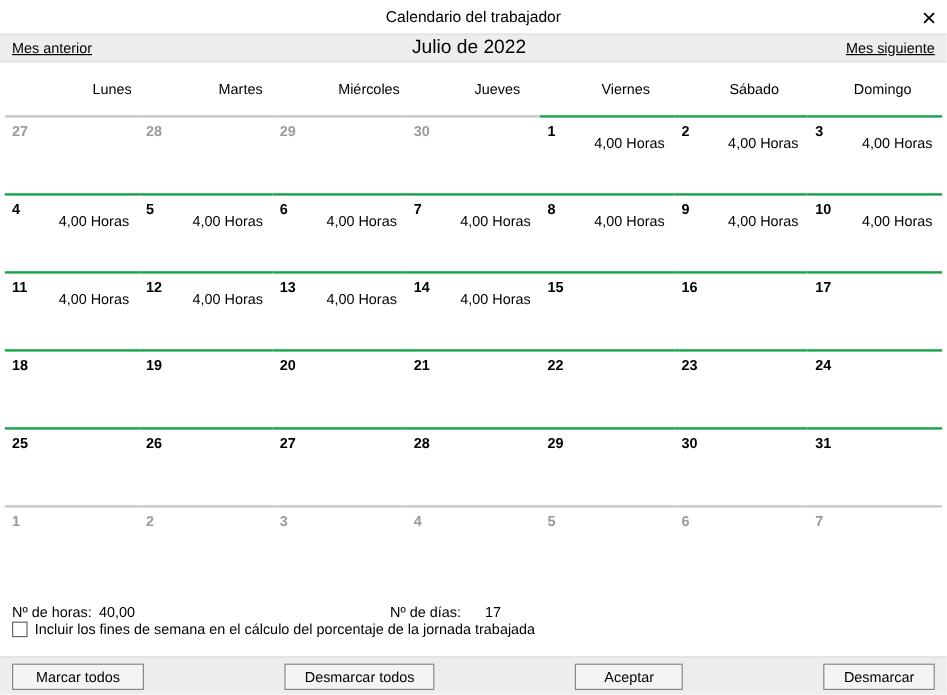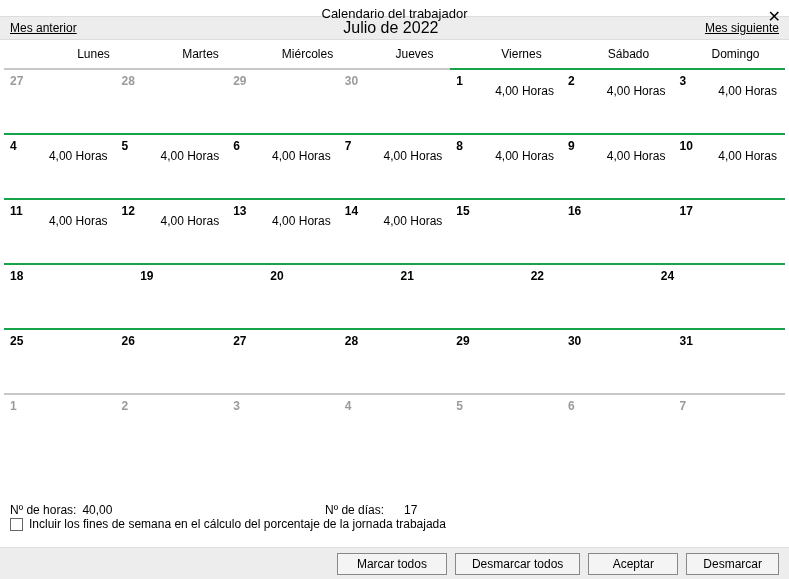--- a/index.html
+++ b/index.html
@@ -1,37 +1,37 @@
 <!DOCTYPE html>
 <html><head>
 <meta charset="utf-8">
 <style>
   * { box-sizing: border-box; }
   html, body { margin:0; padding:0; font-family: "Segoe UI", Arial, sans-serif; font-size:12px; color:#000; background:#fff; }
   .dialog { width:789px; height:579px; position:relative; background:#fff; }
-  .titlebar { height:16px; text-align:center; line-height:28px; font-size:13px; position:relative; }
+  .titlebar { height:28px; text-align:center; line-height:28px; font-size:13px; position:relative; }
   .close-x { position:absolute; right:8px; top:3px; font-size:16px; cursor:pointer; }
   .navbar { height:24px; background:#ededed; border-top:1px solid #ddd; border-bottom:1px solid #ddd; display:flex; align-items:center; justify-content:space-between; padding:0 10px; }
   .navlink { text-decoration:underline; cursor:pointer; font-size:12px; }
   .month-title { font-size:16px; }
-  .dow-row { display:flex; height:28px; align-items:center;margin-left:40px; }
+  .dow-row { display:flex; height:44px; align-items:center;margin-left:40px; }
   .dow { flex:1; text-align:center; font-size:12px; }
   .grid { display:flex; flex-direction:column; padding:0 4px; }
   .week { display:flex; }
   .cell { flex:1; height:65px; border-top:2px solid #c8c8c8; position:relative; }
   .cell.active { border-top:2px solid #16a34a; }
   .daynum { position:absolute; top:4px; left:6px; font-weight:700; font-size:12px; color:#000; }
   .daynum.muted { color:#9b9b9b; }
   .hours { position:absolute; top:14px; right:8px; font-size:12px; }
   .summary { position:absolute; left:10px; bottom:62px; right:10px; }
   .summary-line { display:flex; gap:6px; }
   .summary-days { position:absolute; left:315px; top:0; display:flex; gap:20px; }
   .chk-row { position:absolute; left:10px; bottom:48px; display:flex; align-items:center; gap:6px; }
   .chk { width:13px; height:13px; border:1px solid #666; background:#fff; }
-  .footer { position:absolute; left:0; right:0; bottom:0; height:32px; background:#ededed; border-top:1px solid #ddd; display:flex; align-items:center; justify-content:flex-end; gap:8px; padding:0 10px; }
+  .footer { position:absolute; left:0; right:0; bottom:0; height:32px; background:#ededed; border-top:1px solid #ddd; display:flex; align-items:center; justify-content:space-between; gap:8px; padding:0 10px; }
   .btn { background:#f4f4f4; border:1px solid #888; padding:3px 16px; font-size:12px; cursor:pointer; min-width:90px; text-align:center; }
   .btn.wide { min-width:110px; }
 </style>
 </head>
 <body>
 
 <div class="dialog">
 
   <div class="titlebar">
     <span>Calendario del trabajador</span>
@@ -146,20 +146,23 @@
           <div class="daynum">19</div>
         </div>
         <div class="cell active">
           <div class="daynum">20</div>
         </div>
         <div class="cell active">
           <div class="daynum">21</div>
         </div>
         <div class="cell active">
           <div class="daynum">22</div>
+        </div>
+        <div class="cell active">
+          <div class="daynum">23</div>
         </div>
         <div class="cell active">
           <div class="daynum">24</div>
         </div>
       </div>
       <div class="week">
         <div class="cell active">
           <div class="daynum">25</div>
         </div>
         <div class="cell active">

